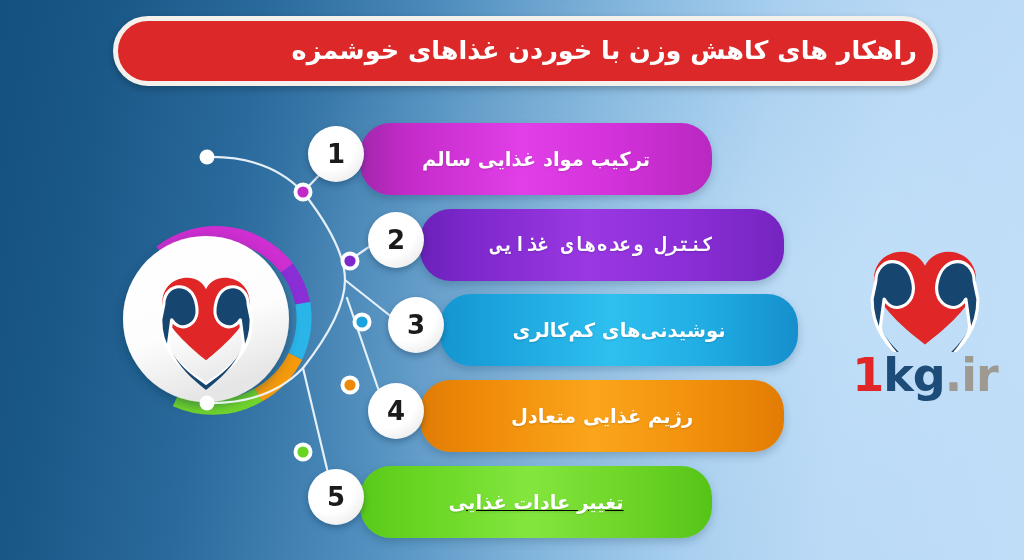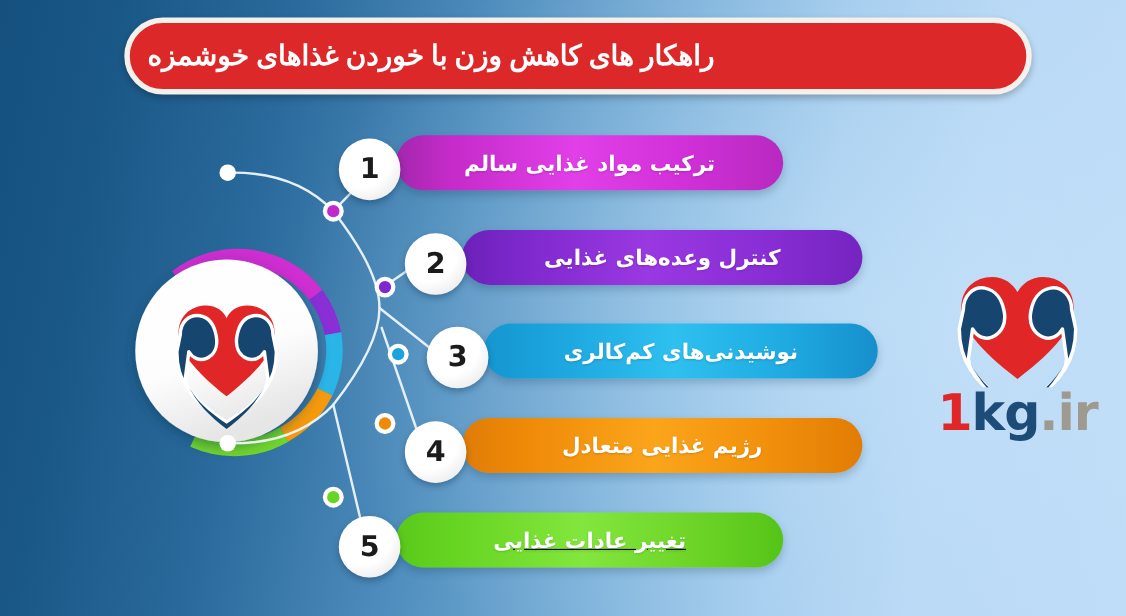--- a/index.html
+++ b/index.html
@@ -49,23 +49,22 @@
     z-index: 6;
   }
   .title-bar {
     position: absolute;
     inset: 0;
     background: #dc2828;
     border: 5px solid #f4f1ec;
     border-radius: 36px;
     display: flex;
     align-items: center;
-    justify-content: flex-end;
+    justify-content: flex-start;
     box-shadow: 0 3px 7px rgba(0,0,0,0.25);
-    font-family: Liberation Serif, serif;
   }
   .title-text {
     color: #ffffff;
     font-size: 25.5px;
     font-weight: 700;
     letter-spacing: 0px;
     line-height: 1.25;
     text-align: center;
     direction: rtl;
     padding: 0 16px;
@@ -98,21 +97,21 @@
   .row {
     position: absolute;
     height: 62px;
     z-index: 5;
   }
   .pill {
     position: absolute;
     left: 0;
     top: 0;
     right: 0;
-    height: 50px;
+    height: 72px;
     border-radius: 31px;
     display: flex;
     align-items: center;
     justify-content: center;
     box-shadow: 0 4px 8px rgba(10,40,70,0.22);
   }
   .pill-label {
     color: #ffffff;
     font-size: 19.5px;
     font-weight: 700;
@@ -150,21 +149,21 @@
   #row-3 .num { left: -52px; top: 3px; }
 
   #row-4 { left: 420px; top: 380px; width: 364px; }
   #row-4 .num { left: -52px; top: 3px; }
 
   #row-5 { left: 360px; top: 466px; width: 352px; }
   #row-5 .num { left: -52px; top: 3px; }
 
   
   .g-magenta { background: linear-gradient(90deg, #a227ad 0%, #c52bc9 14%, #e13fe8 46%, #d331da 72%, #b829c0 100%); }
-  .g-purple  { background: linear-gradient(90deg, #6b21b8 0%, #7d28cc 14%, #9a38e2 46%, #8a2ed6 74%, #7524c0 100%); }
+  .g-purple  { background: linear-gradient(90deg, #6b21b8 0%, #7d28cc 14%, #9a38e2 46%, #8a2ed6 74%, #7524c0 100%); font-family: Liberation Mono, monospace; }
   .g-cyan    { background: linear-gradient(90deg, #1596cf 0%, #1ba3dd 16%, #2ec0ef 48%, #1fabe2 76%, #168fcc 100%); }
   .g-orange  { background: linear-gradient(90deg, #e07c06 0%, #ef8a08 16%, #fba51b 48%, #f2900c 76%, #e27c04 100%); }
   .g-green   { background: linear-gradient(90deg, #59c91a 0%, #67d522 16%, #83e63e 48%, #6ed528 76%, #55c417 100%); text-decoration: underline; }
 
   
   .logo {
     position: absolute;
     left: 845px;
     top: 248px;
     width: 160px;

